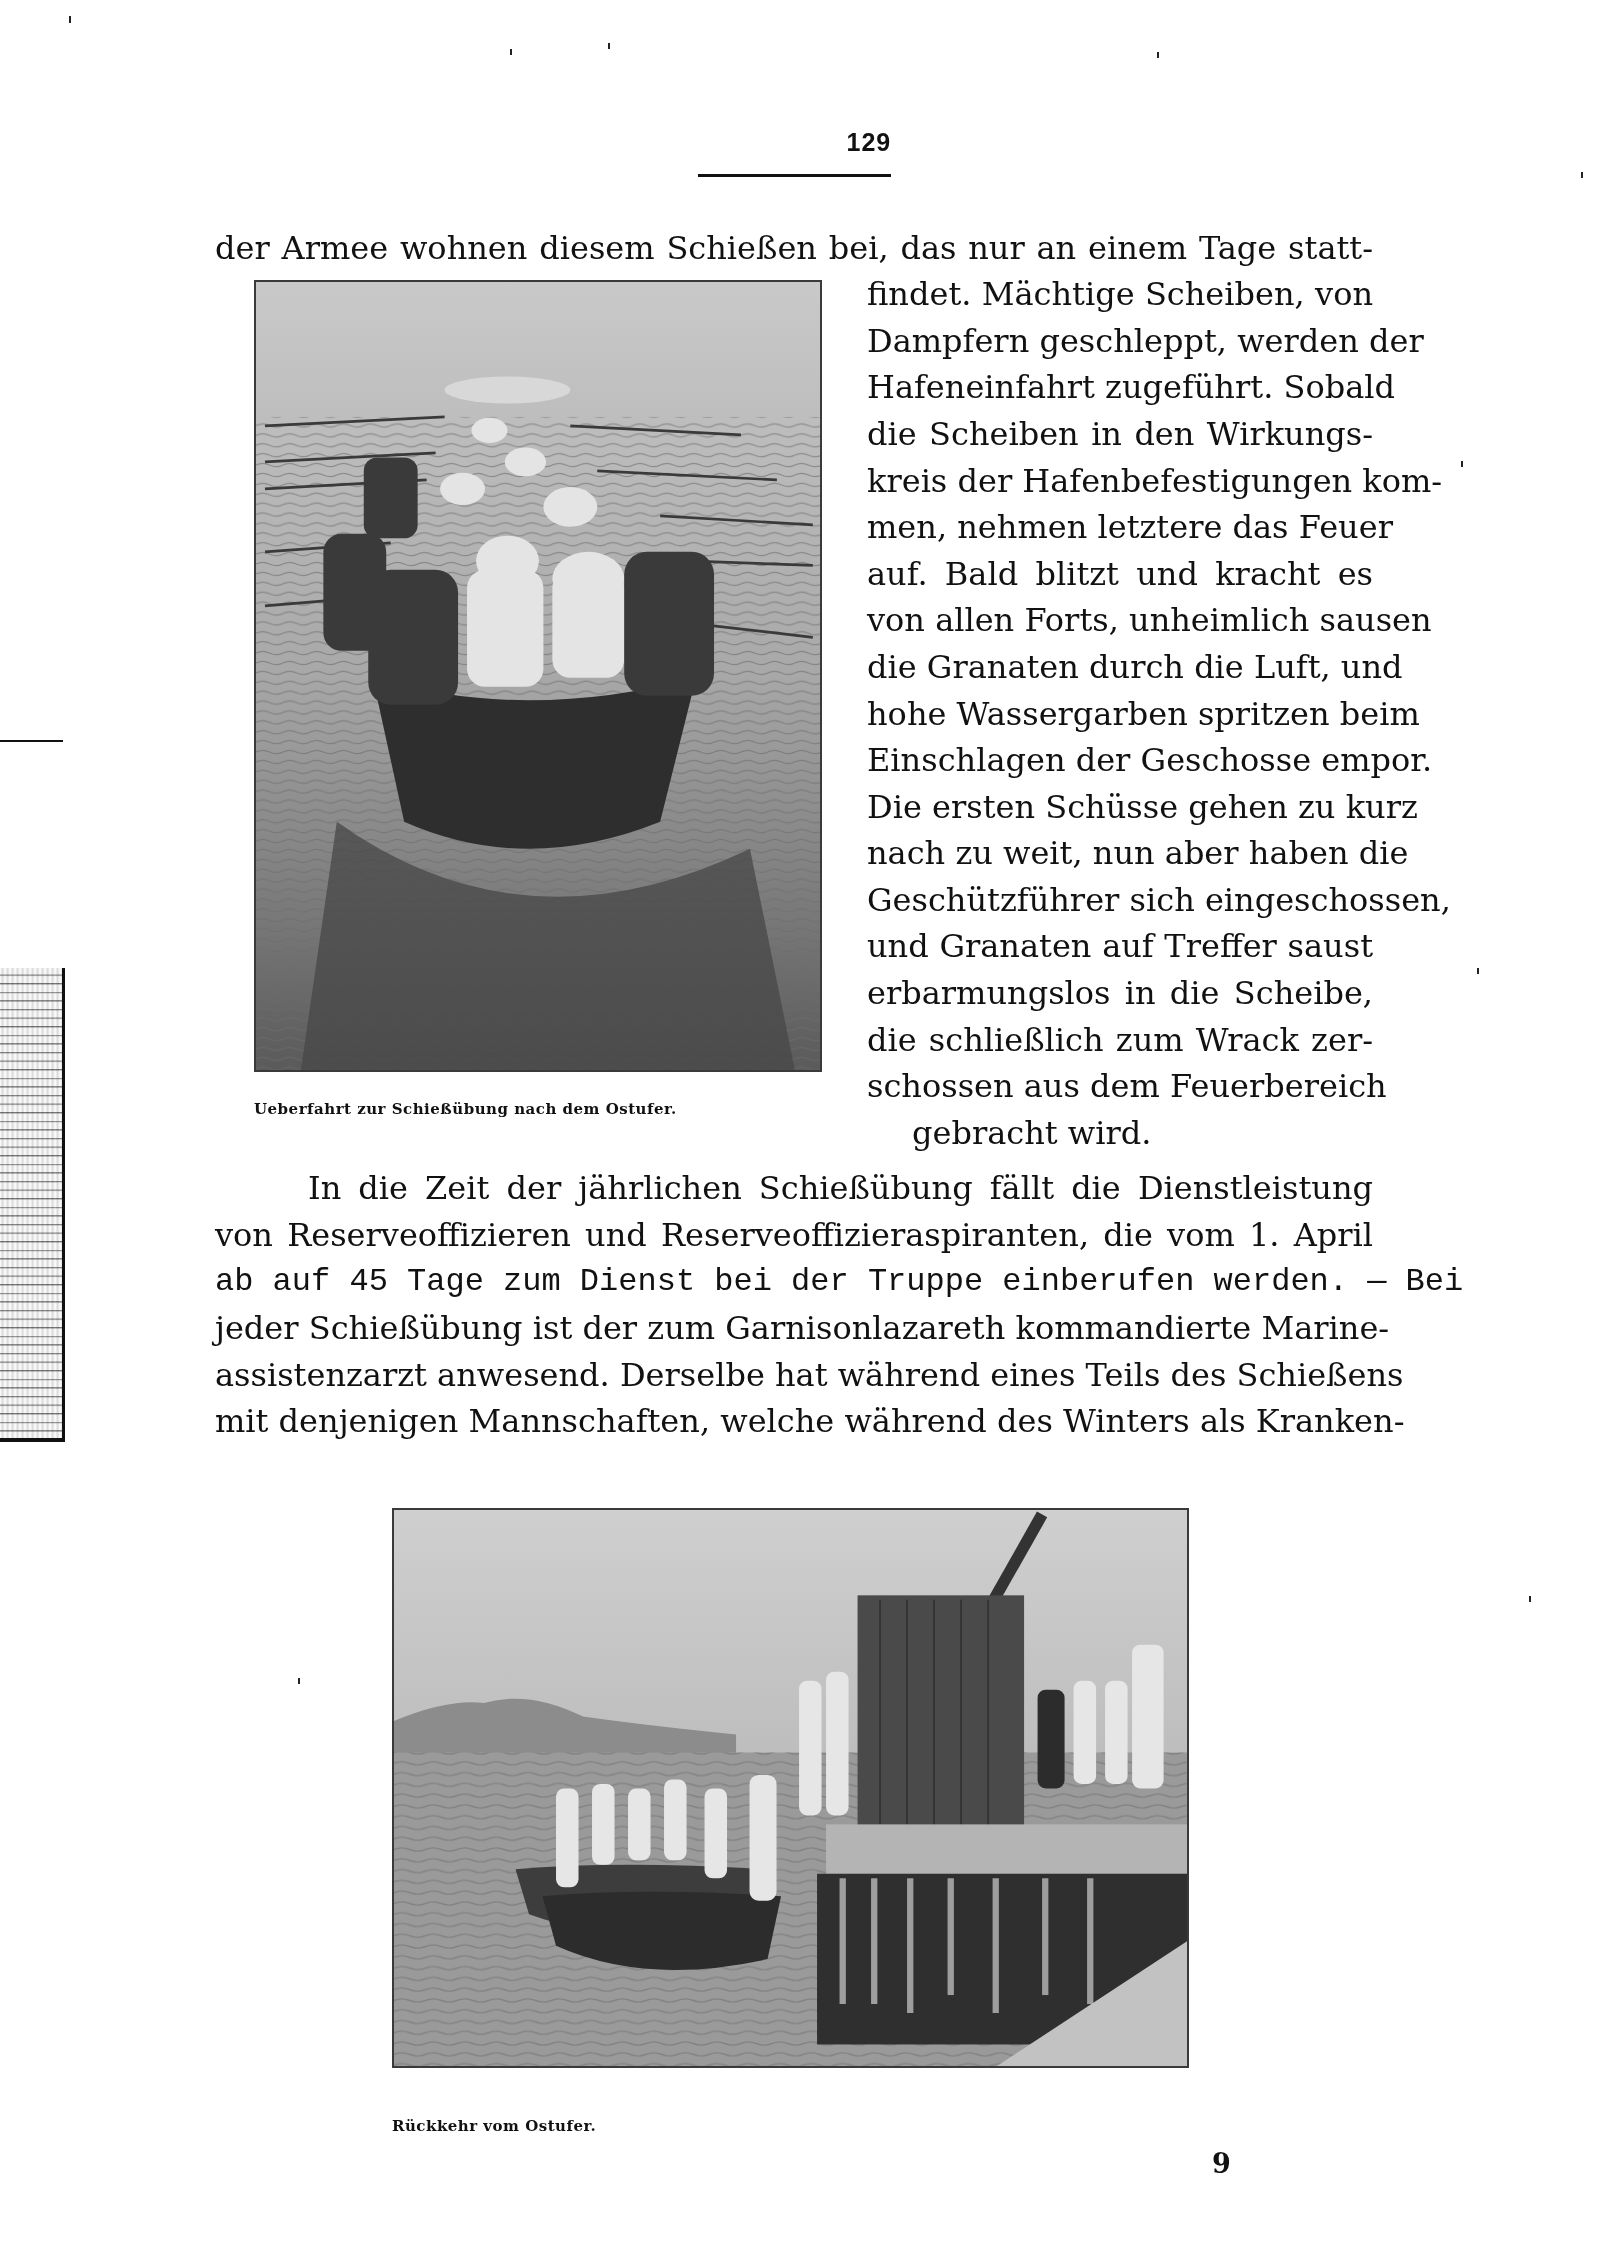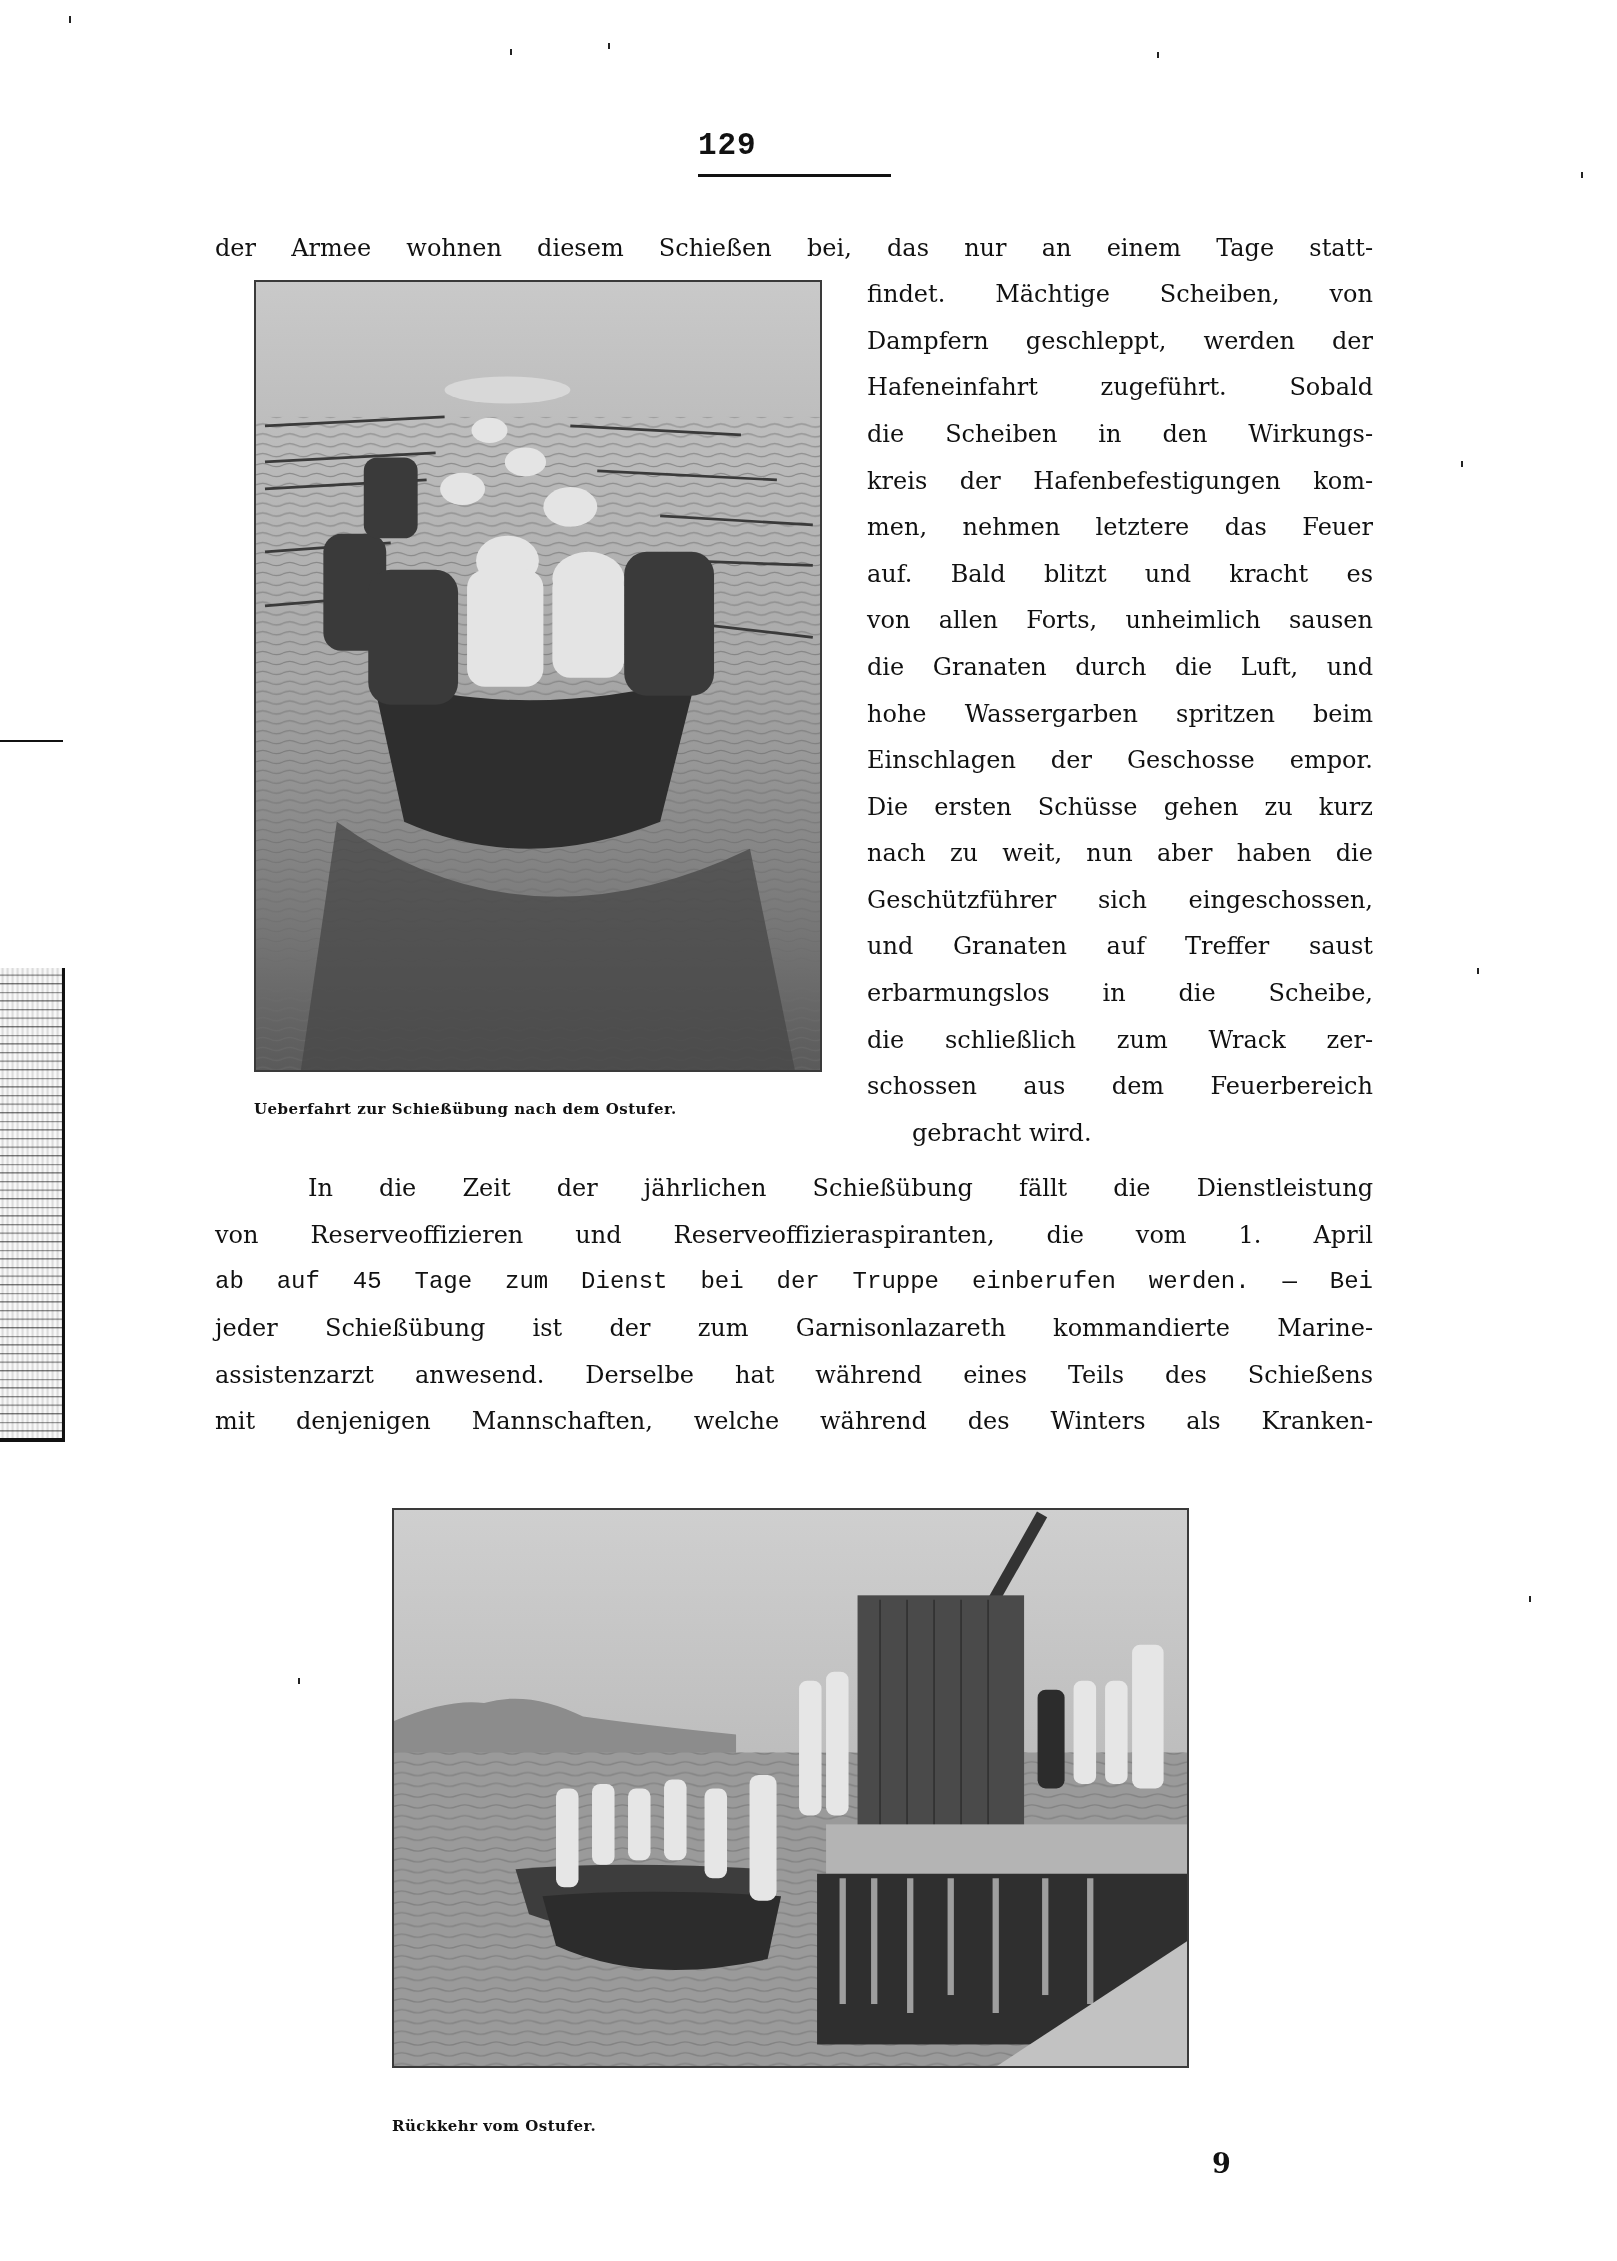--- a/index.html
+++ b/index.html
@@ -3,31 +3,31 @@
 <meta charset="utf-8">
 <style>
   html, body { margin: 0; padding: 0; background: #ffffff; }
   body {
     width: 1617px; height: 2308px; position: relative; overflow: hidden;
     font-family: "DejaVu Serif", "Liberation Serif", serif;
     color: #111111;
   }
   .page-number {
     position: absolute; left: 698px; width: 193px; top: 128px;
-    text-align: left; font-family: Liberation Mono, monospace;
-    font-size: 31px; font-weight: bold; letter-spacing: 0.9px;
+    text-align: right; font-family: Liberation Sans, sans-serif;
+    font-size: 25px; font-weight: bold; letter-spacing: 0.9px;
   }
   .header-rule {
     position: absolute; left: 698px; top: 174px; width: 193px; height: 2.7px;
     background: #111;
   }
   .line {
     position: absolute; white-space: nowrap;
     font-family: "DejaVu Serif", "Liberation Serif", serif;
-    font-size: 24px; line-height: 36px;
+    font-size: 32px; line-height: 36px;
     text-align: justify; text-align-last: justify;
     transform-origin: left top;
   }
   .wide { left: 215px; width: 1158px; }
   .narrow { left: 867px; width: 506px; }
   .indent { left: 308px; width: 1065px; }
   .last { text-align-last: left; margin-left: 45px; }
   .photo {
     position: absolute; border: 2.3px solid #3a3a3a; box-sizing: border-box;
     overflow: hidden;

